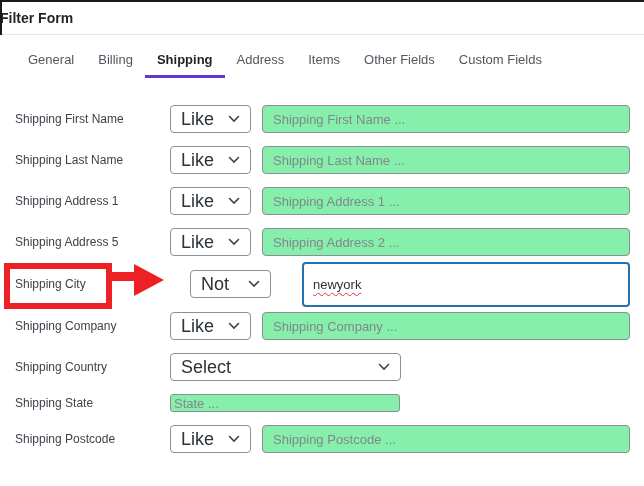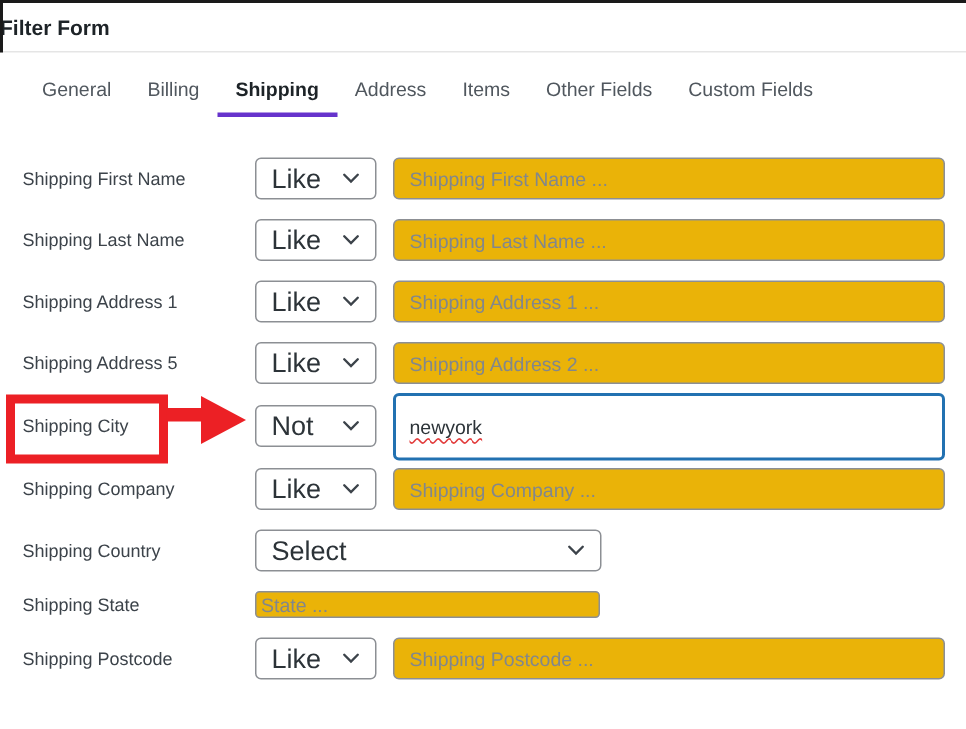--- a/index.html
+++ b/index.html
@@ -89,34 +89,34 @@
   .select.wide{width:231px;flex:0 0 231px;}
   .chev{display:flex;align-items:center;}
   input.val{
     flex:1;
     height:28px;
     border:1px solid var(--border);
     border-radius:4px;
     padding:0 10px;
     font-size:13px;
     color:var(--text);
-    background:#eab308;
+    background:#86efac;
     outline:none;
     font-family:"Liberation Sans","DejaVu Sans",sans-serif;
   }
   input.val::placeholder{color:var(--ph);opacity:1;}
   input.state{
     flex:0 0 230px;
     width:230px;
     height:18px;
     padding:0 3px;
     border-radius:3px;
   }
   
-  .row.city{height:30px;}
+  .row.city{height:30px;gap:20px;}
   .city-input{
     flex:1;
     height:45px;
     border:2px solid var(--blue);
     border-radius:4px;
     display:flex;
     align-items:center;
     padding:0 9px;
     font-size:13px;
     background:#fff;

